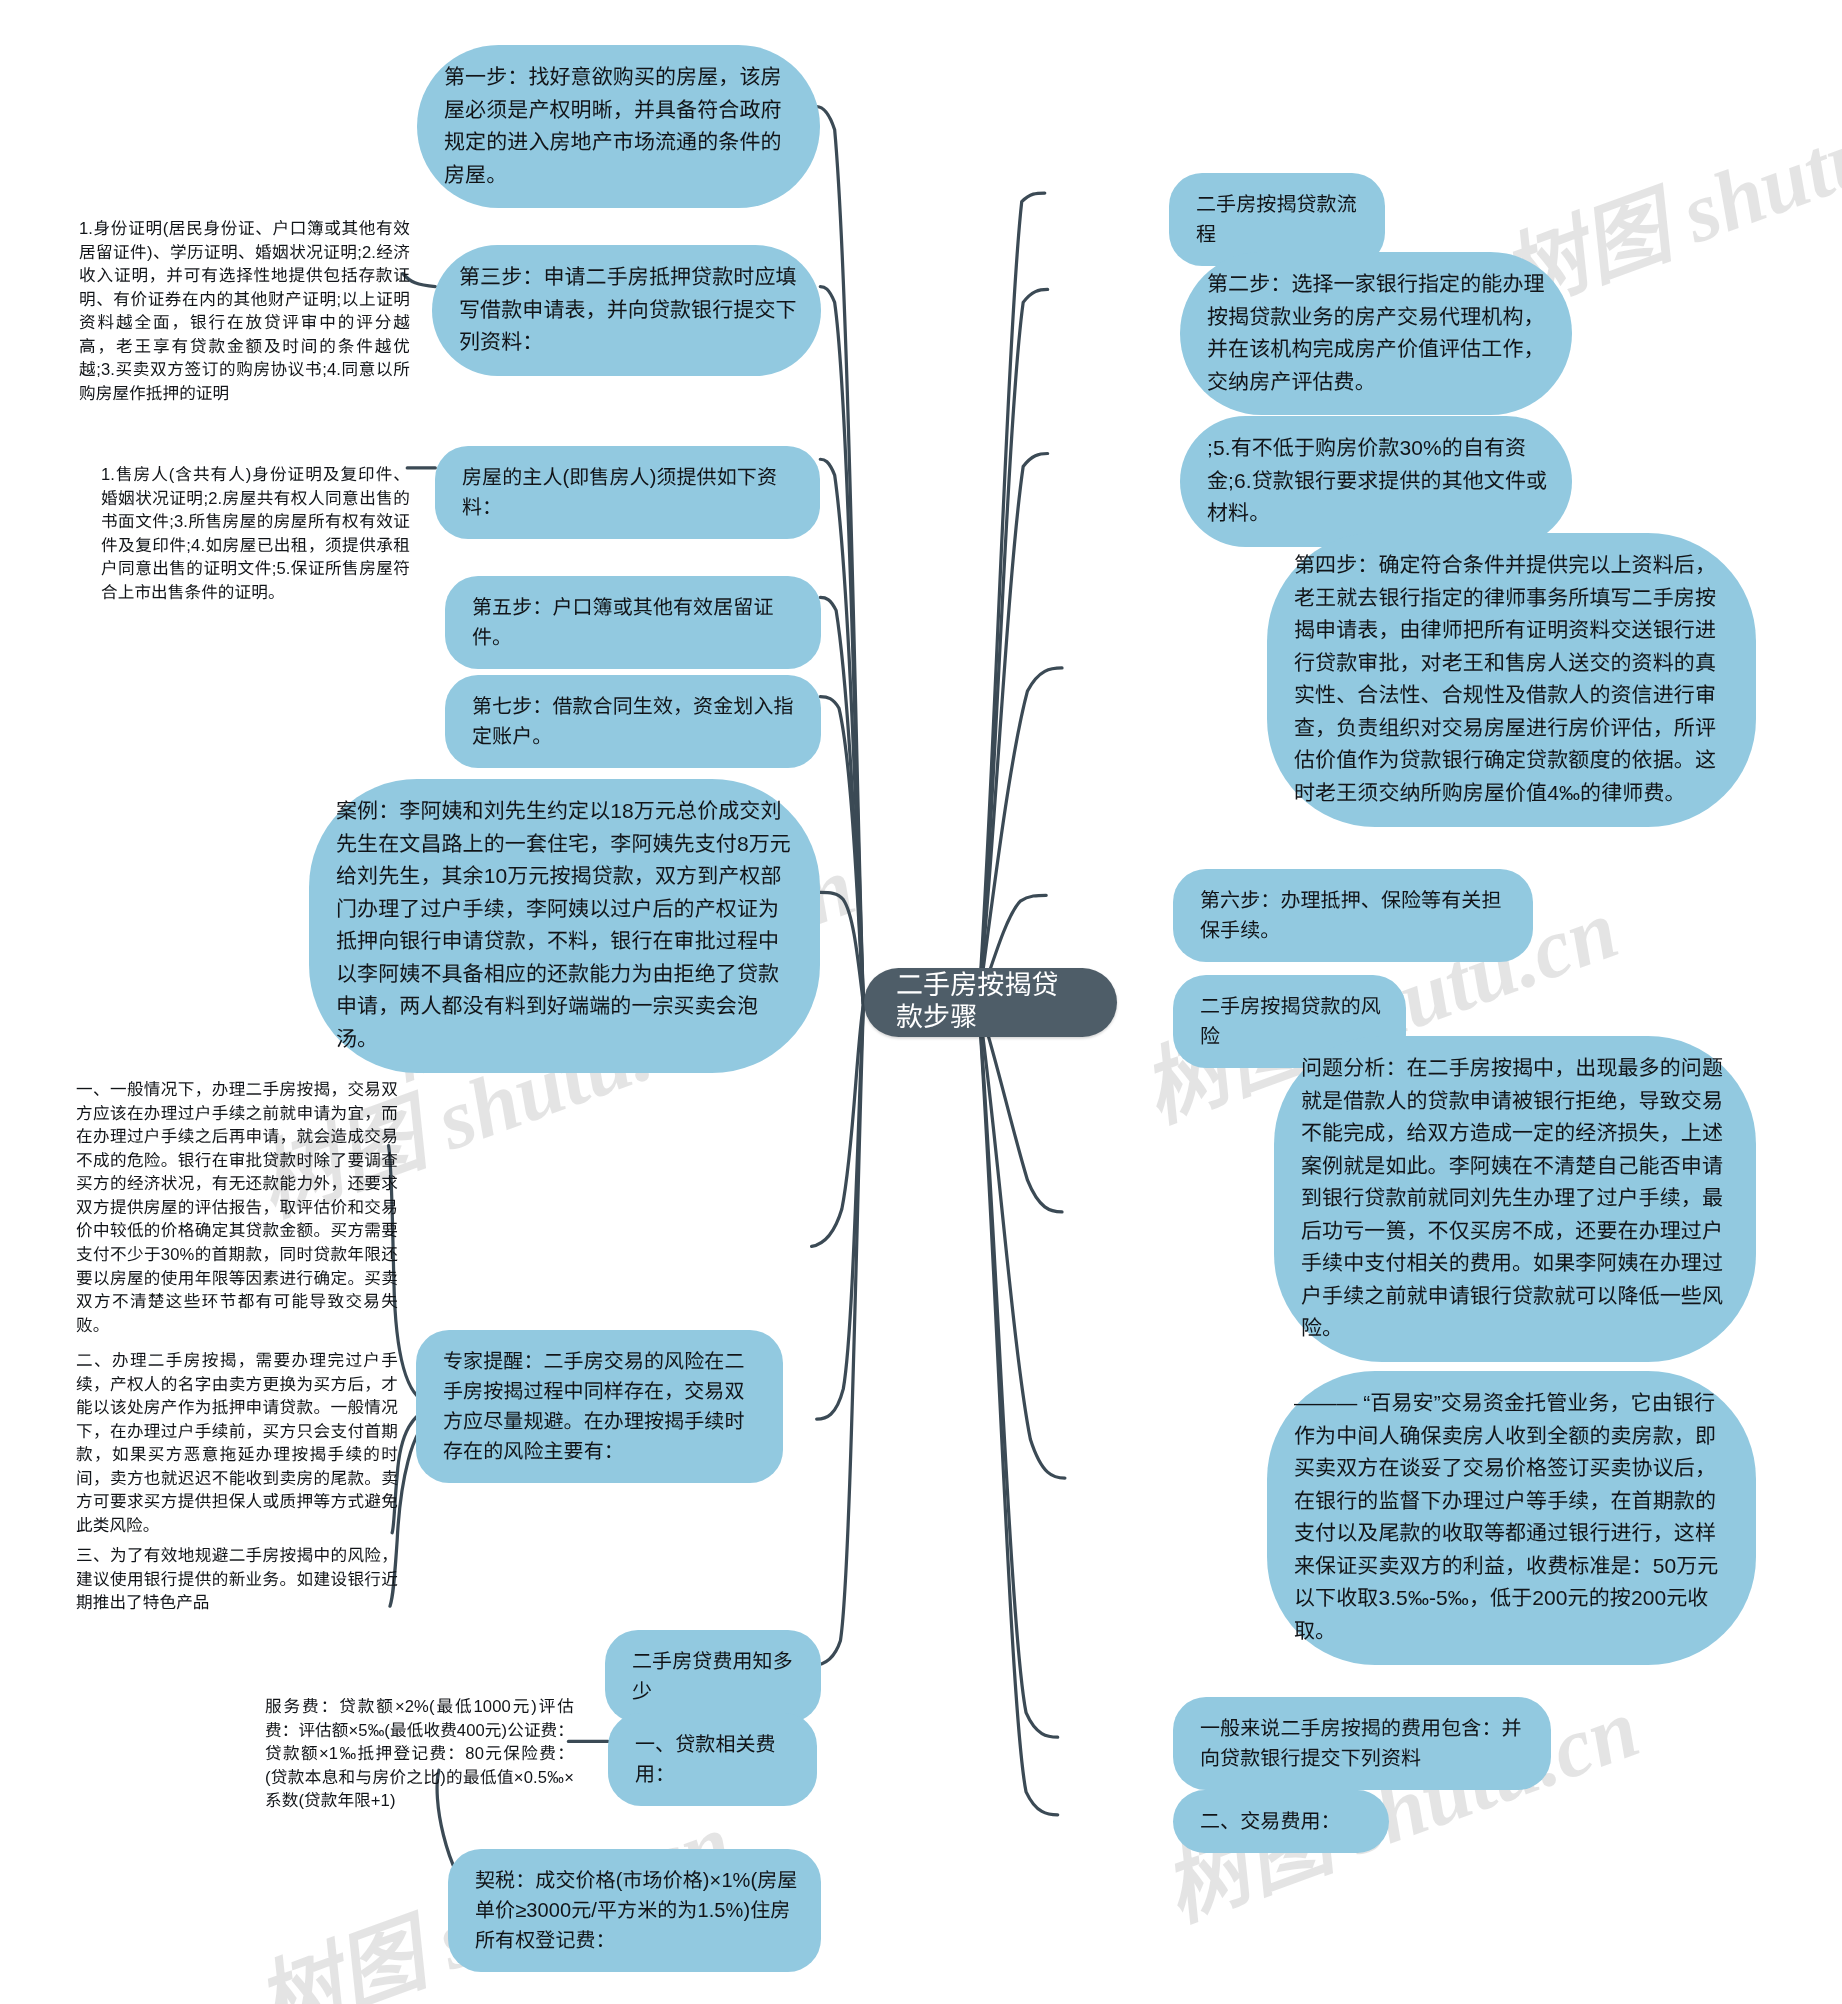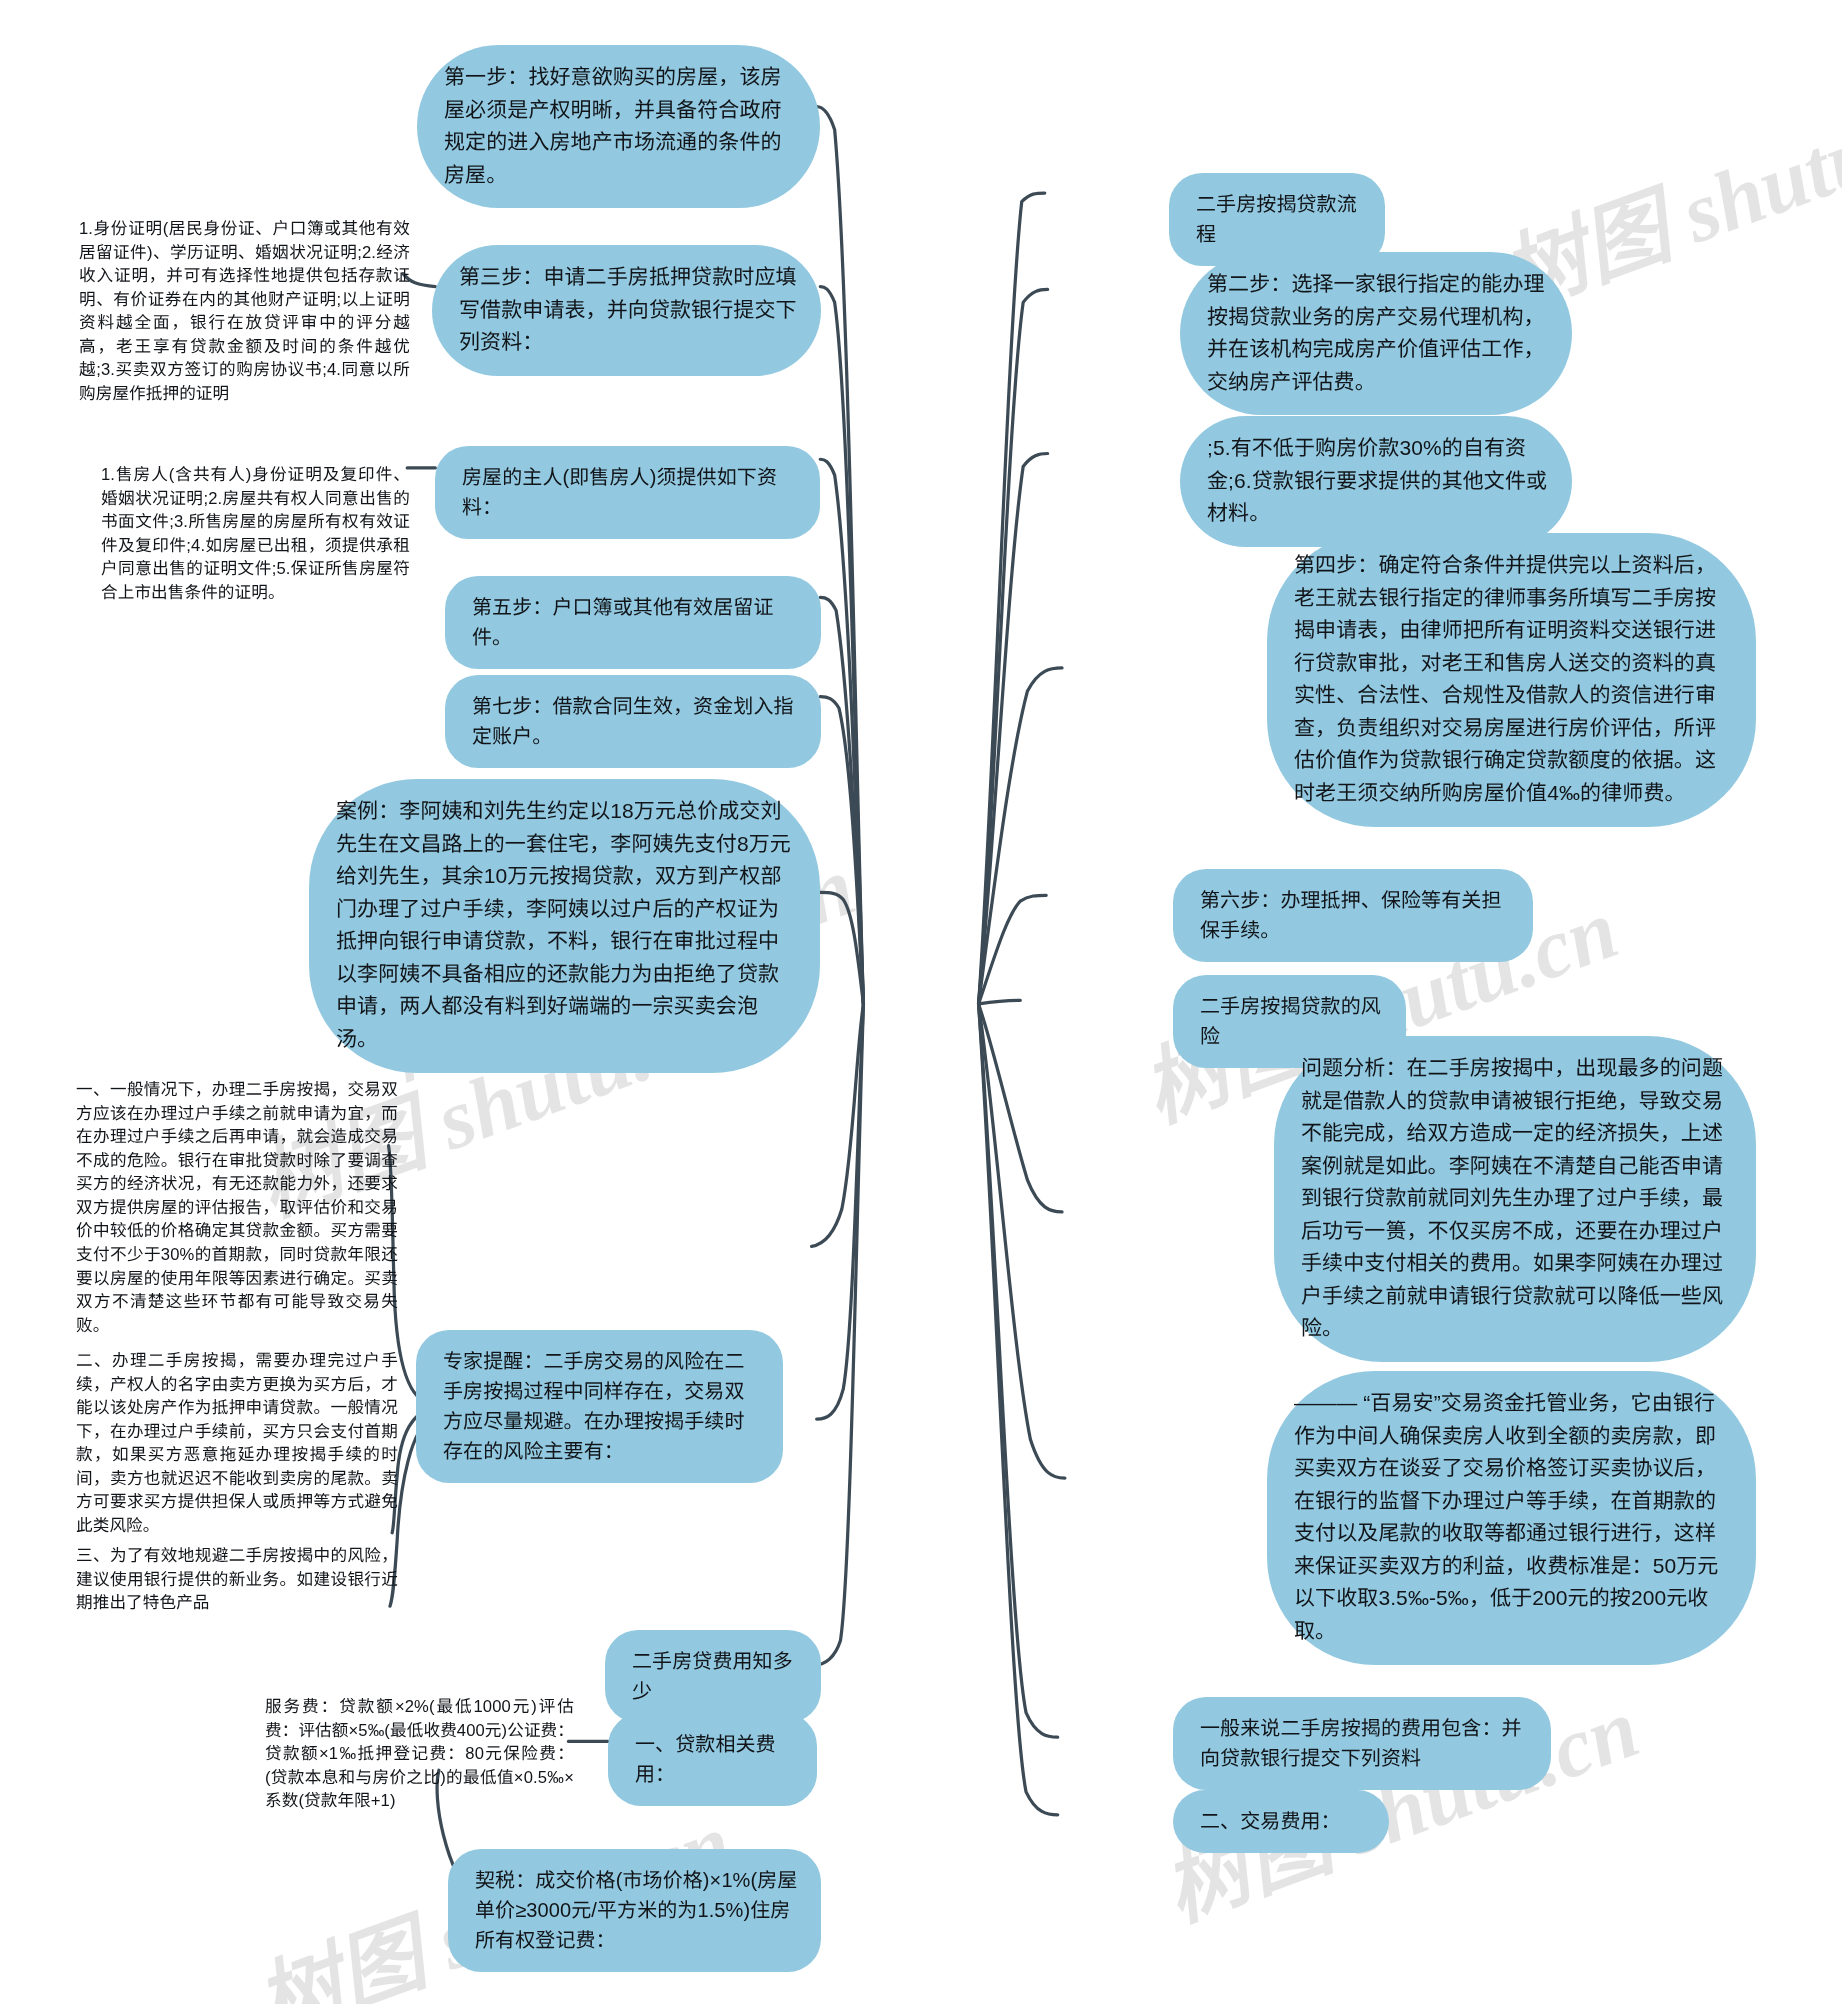--- a/index.html
+++ b/index.html
@@ -92,20 +92,23 @@
       <path d="M1360 1395 C1382 1230 1404 1050 1428 960 C1444 930 1460 928 1476 928"></path>
       <path d="M1360 1395 C1382 1330 1400 1270 1418 1252 C1430 1244 1442 1244 1454 1244"></path>
       <path d="M1360 1395 C1380 1392 1400 1390 1418 1390"></path>
       <path d="M1360 1395 C1382 1460 1404 1560 1428 1640 C1444 1680 1460 1684 1476 1684"></path>
       <path d="M1360 1395 C1384 1560 1408 1880 1432 2000 C1448 2050 1464 2054 1480 2054"></path>
       <path d="M1360 1395 C1384 1700 1404 2270 1426 2380 C1440 2412 1456 2414 1470 2414"></path>
       <path d="M1360 1395 C1384 1740 1404 2380 1426 2490 C1440 2520 1456 2522 1470 2522"></path>
     </g>
   </svg>
 
+  <div id="root" class="node" style="left:864px;top:968px;width:253px;height:69px;">
+    <span class="txt">二手房按揭贷款步骤</span>
+  </div>
 
   <div class="node nbox blob" style="left:417px;top:45px;width:403px;">
     <span class="txt">第一步：找好意欲购买的房屋，该房屋必须是产权明晰，并具备符合政府规定的进入房地产市场流通的条件的房屋。</span>
   </div>
 
   <div class="node nbox blob" style="left:432px;top:245px;width:389px;">
     <span class="txt">第三步：申请二手房抵押贷款时应填写借款申请表，并向贷款银行提交下列资料：</span>
   </div>
 
   <div class="node nplain" style="left:79px;top:217px;width:331px;">

